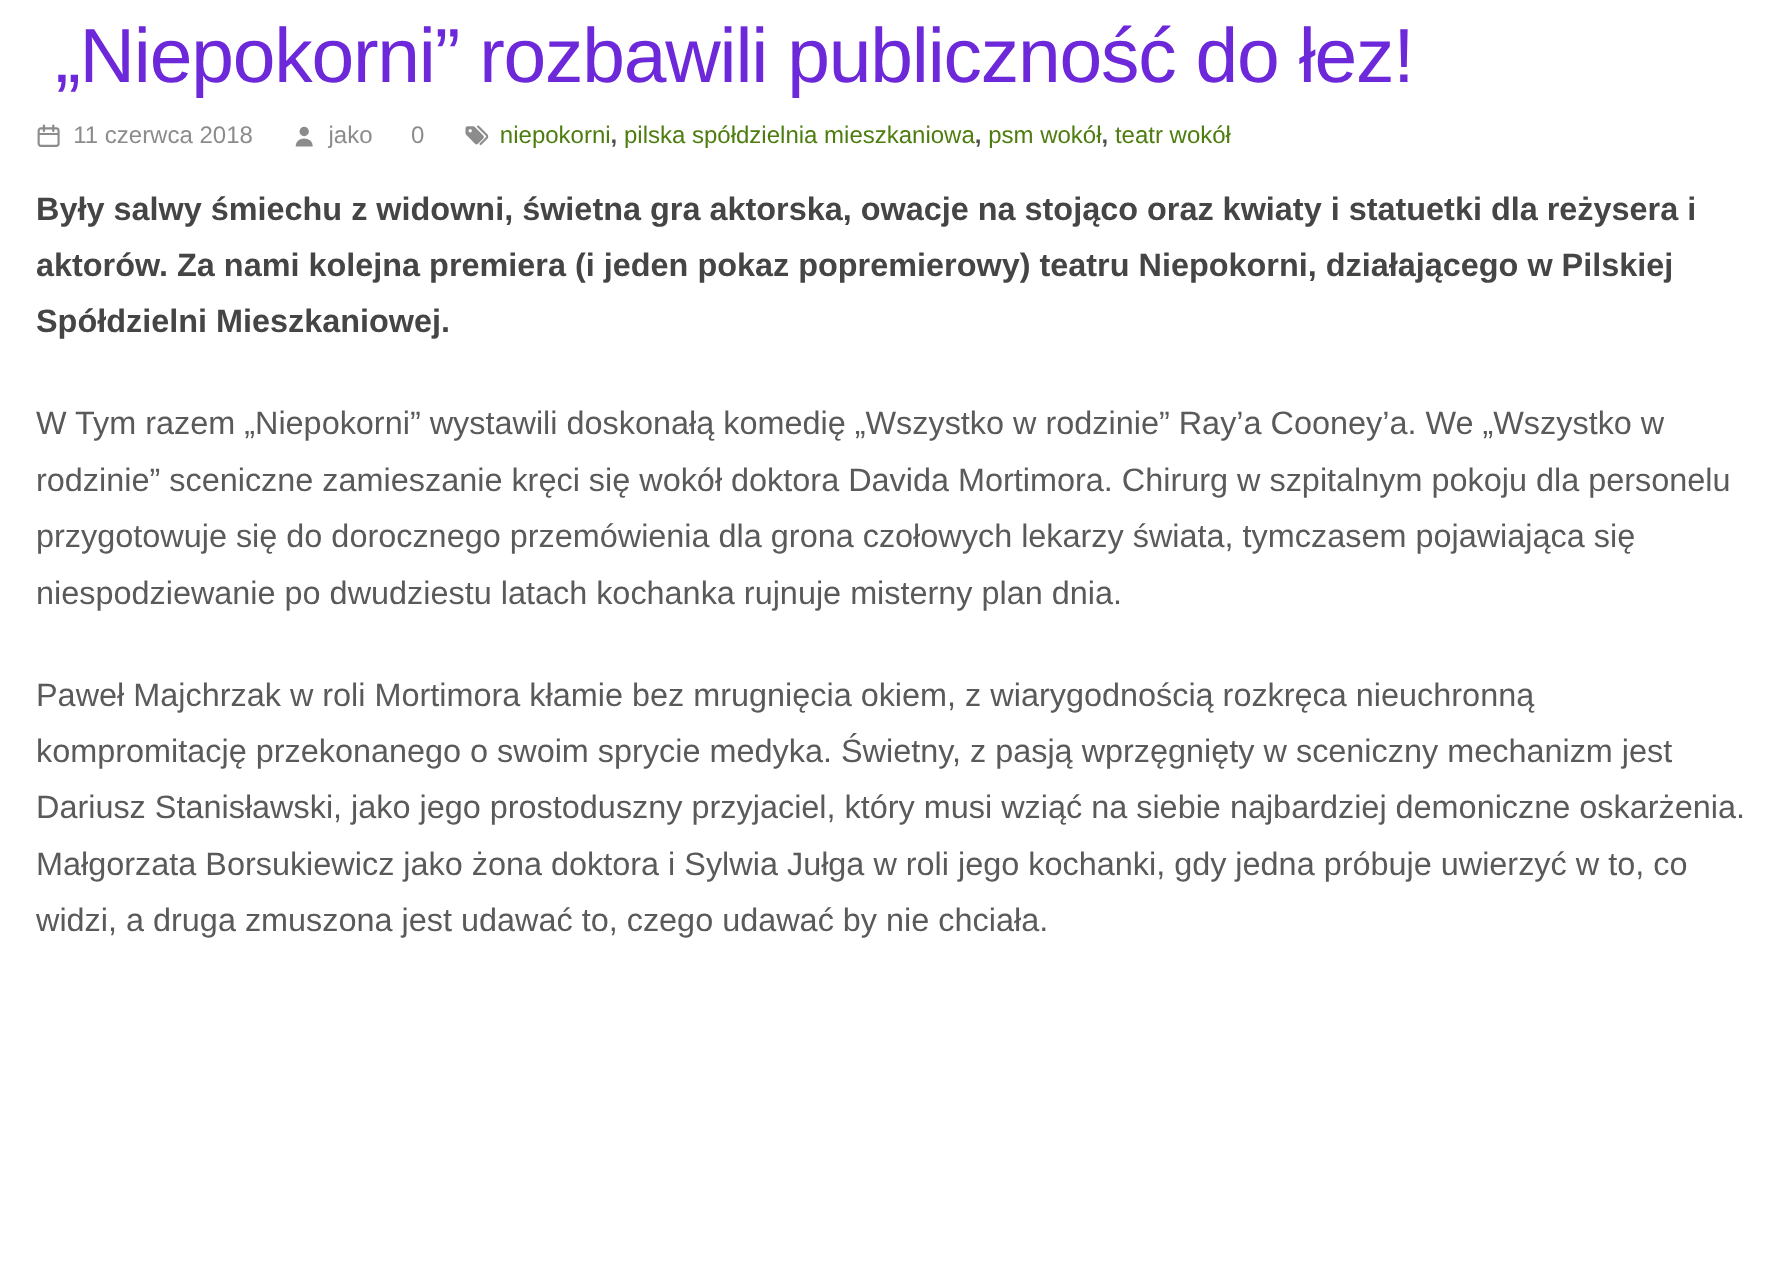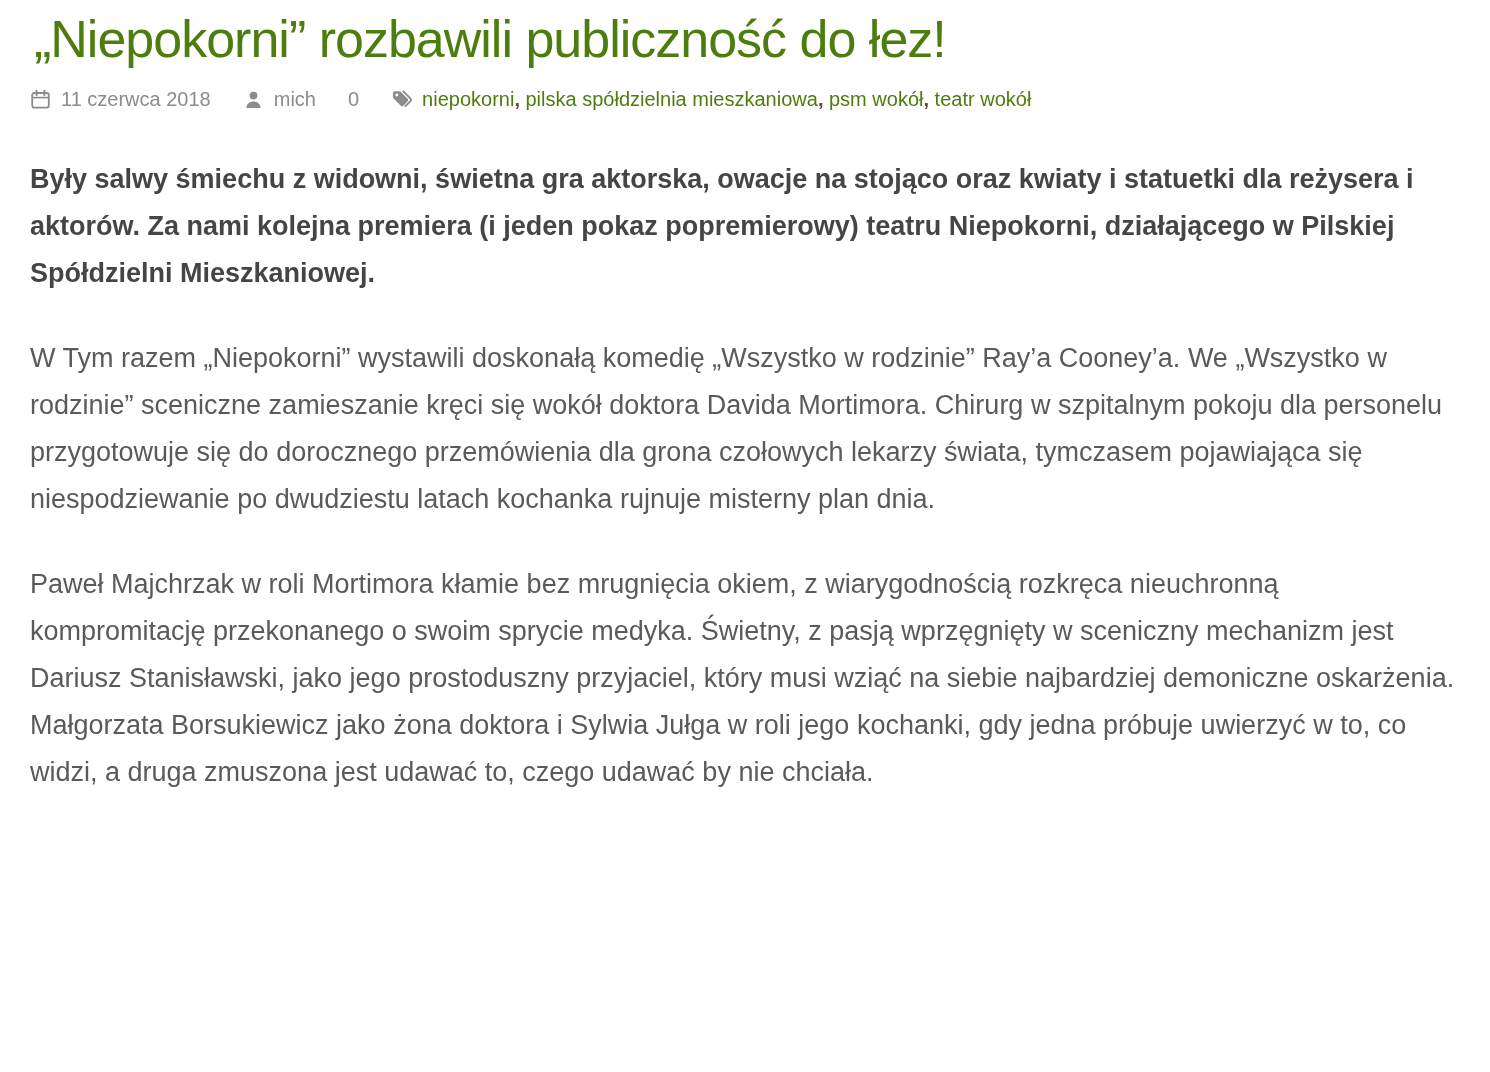--- a/index.html
+++ b/index.html
@@ -10,34 +10,34 @@
   }
   .page {
     width: 1490px;
     height: 1072px;
     box-sizing: border-box;
     padding: 10px 34px 0 30px;
     overflow: hidden;
     background: #ffffff;
   }
   .post-title {
-    font-size: 52px;
+    font-size: 64px;
     line-height: 1.15;
     font-weight: 400;
-    color: #4d7c0f;
+    color: #6d28d9;
     letter-spacing: -1px;
-    margin: 0 0 18px 4px;
+    margin: 0 0 18px 16px;
   }
   .post-meta {
     display: flex;
     align-items: center;
     gap: 32px;
     font-size: 20px;
     color: #8c8c8c;
-    margin: 0 0 45px 0;
+    margin: 0 0 26px 0;
     white-space: nowrap;
   }
   .meta-item {
     display: flex;
     align-items: center;
     gap: 10px;
     min-width: 0;
   }
   .meta-link {
     color: #8c8c8c;
@@ -89,21 +89,21 @@
         <line x1="2.6" y1="8.6" x2="18.4" y2="8.6" stroke="#8c8c8c" stroke-width="1.6"></line>
       </svg>
       <a class="meta-link" href="#">11 czerwca 2018</a>
     </span>
 
     <span class="meta-item">
       <svg class="icon" viewBox="0 0 21 21" aria-hidden="true">
         <circle cx="10.5" cy="6.6" r="3.9" fill="#8c8c8c"></circle>
         <path d="M3.4 19 c0-4.1 3.2-6.6 7.1-6.6 s7.1 2.5 7.1 6.6 Z" fill="#8c8c8c"></path>
       </svg>
-      <a class="meta-link" href="#">mich</a>
+      <a class="meta-link" href="#">jako</a>
     </span>
 
     <span class="meta-item">
       <a class="meta-link" href="#">0</a>
     </span>
 
     <span class="meta-item">
       <svg class="icon" viewBox="0 0 22 22" aria-hidden="true">
         <path d="M13 2.6 l7.4 7.4 q1.3 1.3 0 2.6 l-5.2 5.2" fill="none" stroke="#8c8c8c" stroke-width="1.9" stroke-linecap="round"></path>
         <path d="M2 4.4 q0-2 2-2 h4.7 q0.9 0 1.5 0.6 l7.3 7.3 q1.3 1.3 0 2.6 l-4.6 4.6 q-1.3 1.3 -2.6 0 L3 10.2 q-1-0.9 -1-1.8 Z" fill="#8c8c8c"></path>

